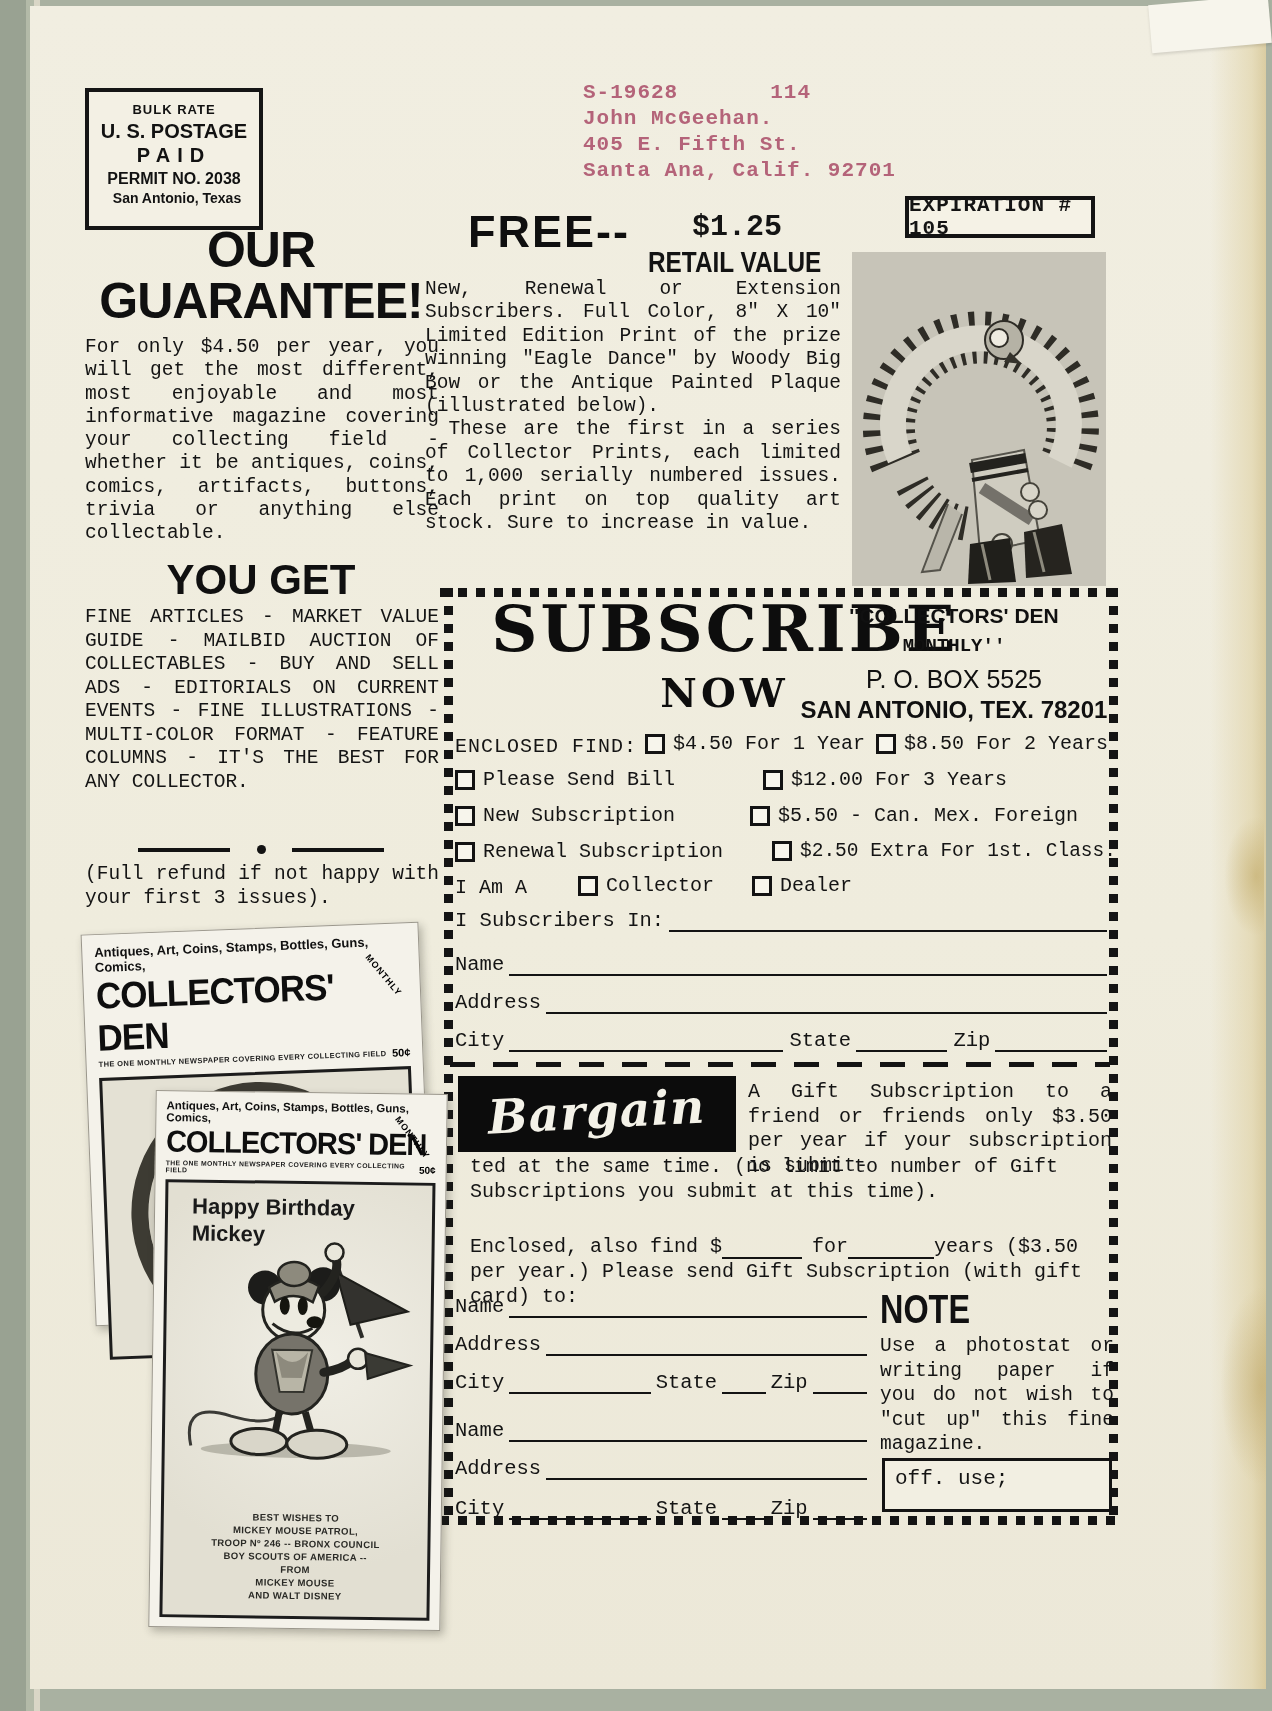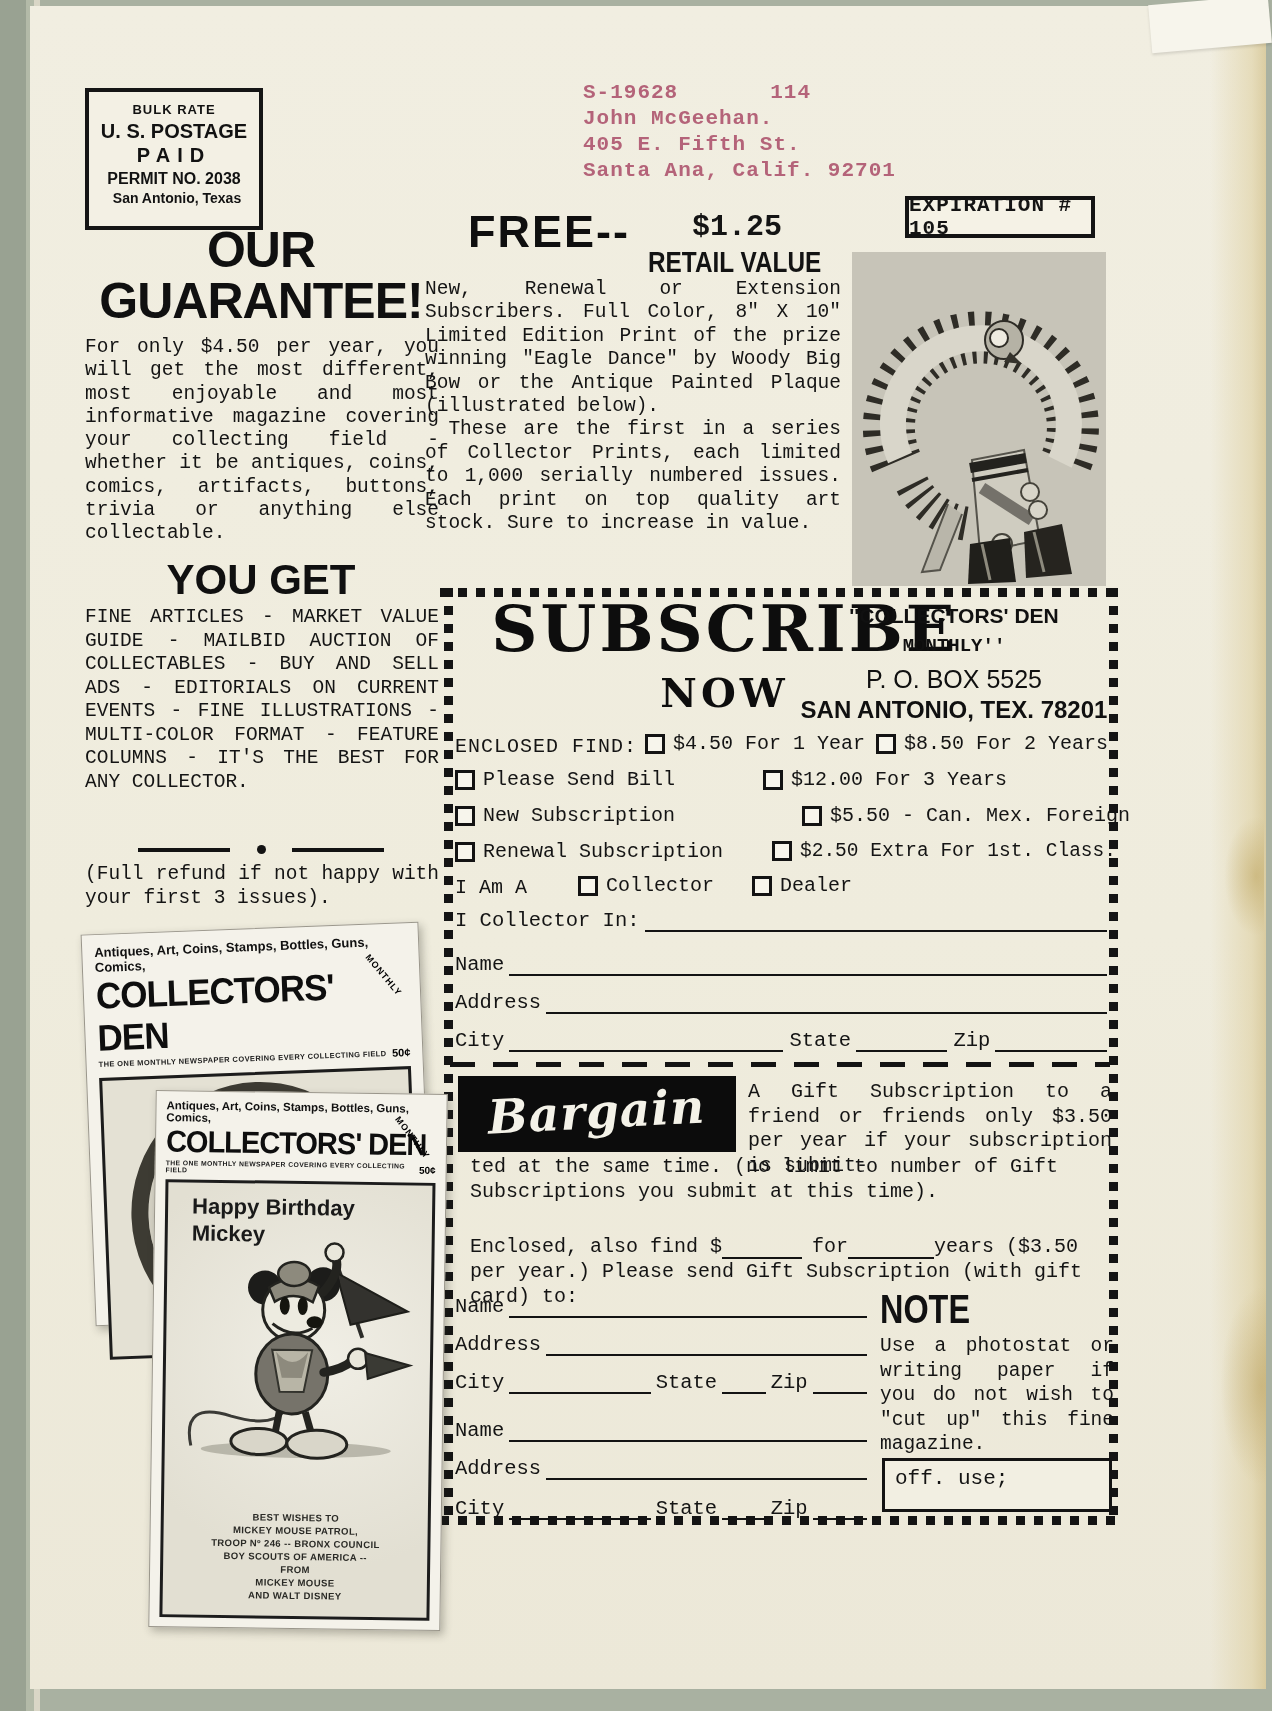--- a/index.html
+++ b/index.html
@@ -207,21 +207,21 @@
     </div>
   <div class="fitem mono" style="left:763px; top:768px;">
       <span class="cb"></span>
       <span>$12.00 For 3 Years</span>
     </div>
 
   <div class="fitem mono" style="left:455px; top:804px;">
       <span class="cb"></span>
       <span>New Subscription</span>
     </div>
-  <div class="fitem mono" style="left:794px; top:804px;padding-left:8px;">
+  <div class="fitem mono" style="left:742px; top:804px;padding-left:8px;">
       <span class="cb"></span>
       <span>$5.50 - Can. Mex. Foreign</span>
     </div>
 
   <div class="fitem mono" style="left:455px; top:840px;">
       <span class="cb"></span>
       <span>Renewal Subscription</span>
     </div>
   <div class="fitem mono" style="left:763px; top:840px; font-size:19.5px;padding-left:9px;">
       <span class="cb"></span>
@@ -232,21 +232,21 @@
   <div class="fitem mono" style="left:578px; top:874px;">
       <span class="cb"></span>
       <span>Collector</span>
     </div>
   <div class="fitem mono" style="left:752px; top:874px;">
       <span class="cb"></span>
       <span>Dealer</span>
     </div>
 
   <div class="row mono" style="top:908px;">
-    <span>I Collector In:</span>
+    <span>I Subscribers In:</span>
       <span class="line grow"></span>
   </div>
 
   <div class="row mono" style="top:952px;">
     <span>Name</span>
       <span class="line grow"></span>
   </div>
   <div class="row mono" style="top:990px;">
     <span>Address</span>
       <span class="line grow"></span>

